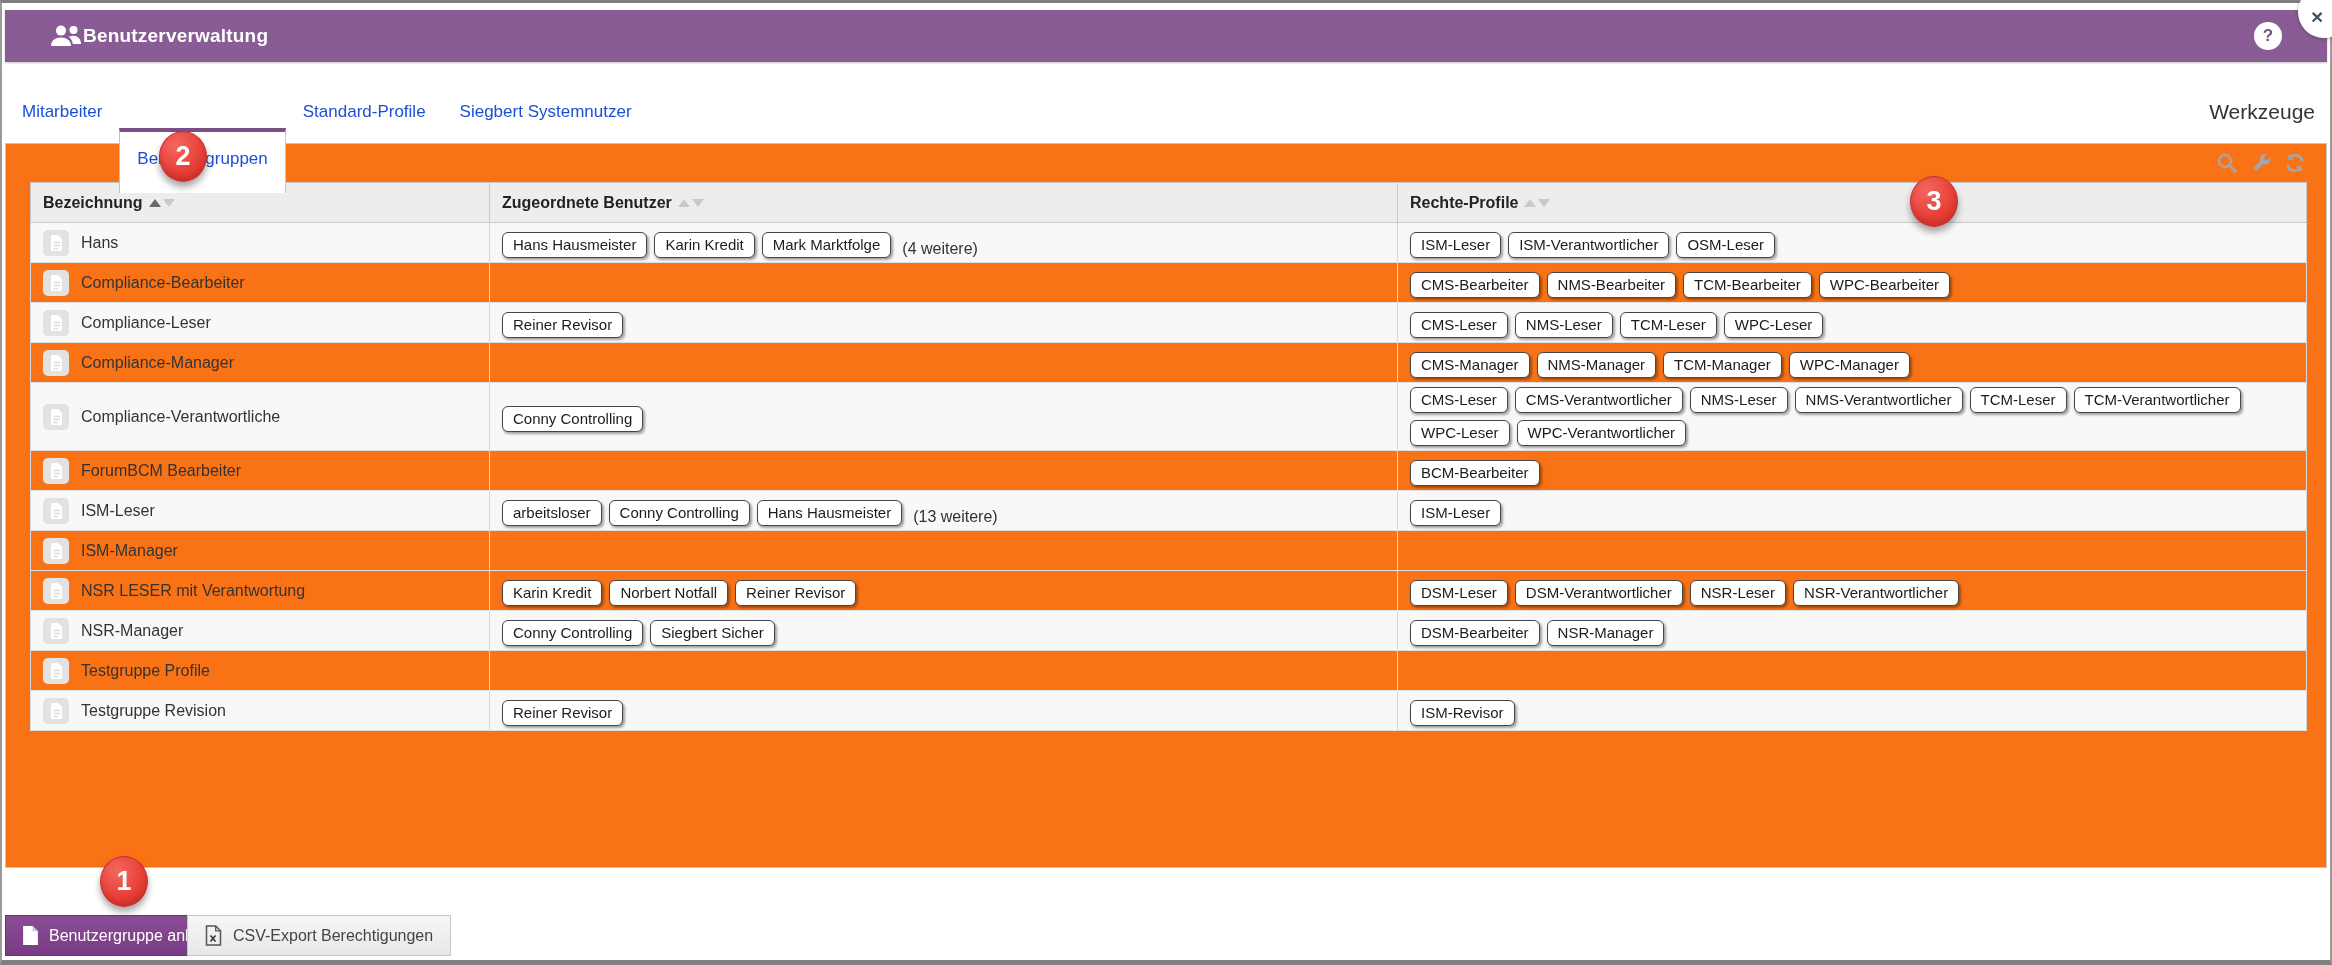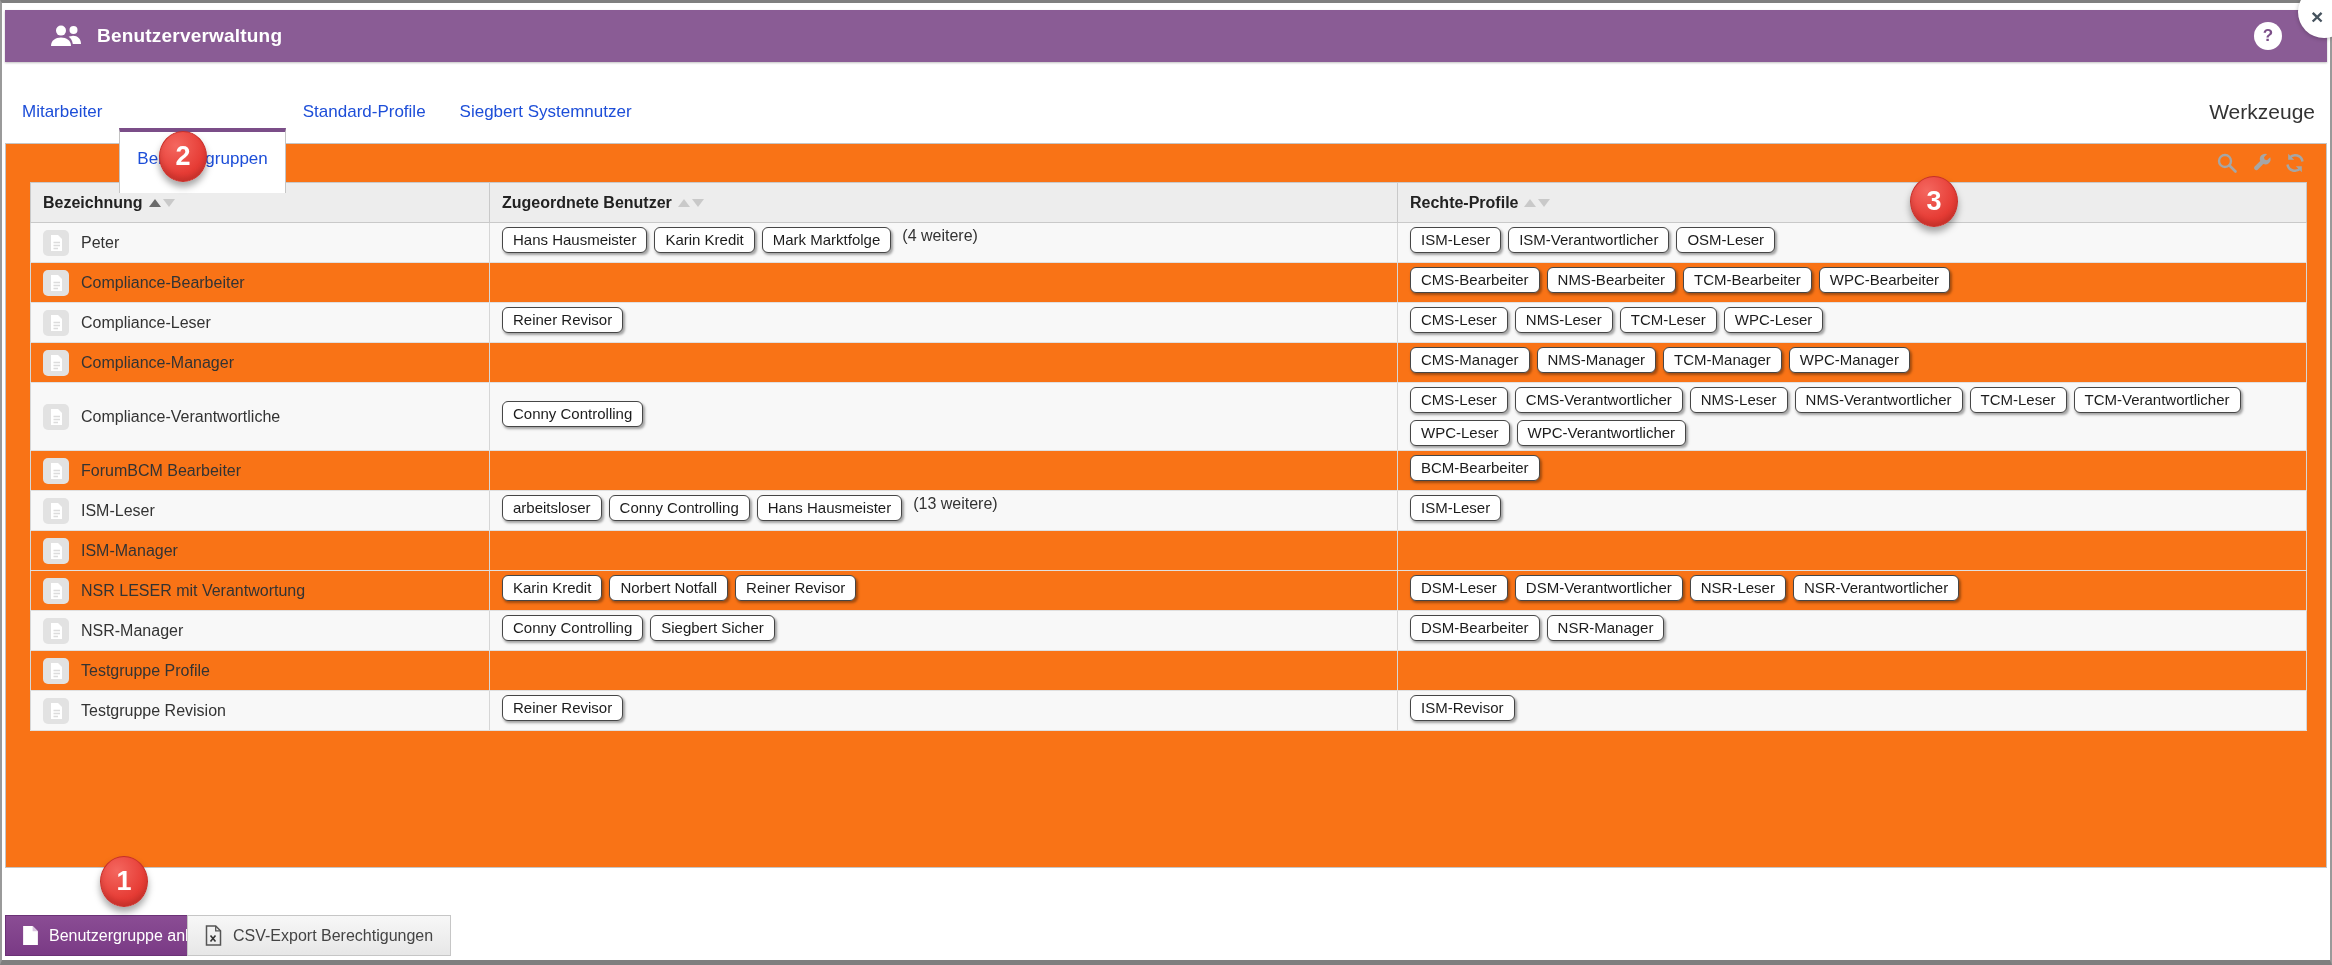--- a/index.html
+++ b/index.html
@@ -7,21 +7,21 @@
     width:2332px;height:965px;position:relative;overflow:hidden;
     background:#ffffff;font-family:"Liberation Sans",sans-serif;color:#333;
   }
   
   .frame{position:absolute;inset:0;border:2px solid #9a9a9a;border-top:3px solid #7f7f7f;
          border-bottom:5px solid #7f7f7f;pointer-events:none;z-index:50;}
   
   .app-header{position:absolute;left:5px;right:5px;top:10px;height:52px;background:#8a5c95;
               display:flex;align-items:center;box-shadow:0 1px 2px rgba(0,0,0,.25);}
   .app-header .hicon{margin-left:44px;display:flex;align-items:center;}
-  .app-title{color:#fff;font-size:19px;font-weight:bold;margin-left:14px;letter-spacing:.2px;}
+  .app-title{color:#fff;font-size:19px;font-weight:bold;letter-spacing:.2px;}
   .help-btn{position:absolute;right:45px;top:12px;width:28px;height:28px;border-radius:50%;
             background:#fff;display:flex;align-items:center;justify-content:center;
             color:#7b4e88;font-weight:bold;font-size:17px;cursor:pointer;}
   .close-btn{position:absolute;top:-14px;right:-18px;width:52px;height:52px;border-radius:50%;
              background:#fff;z-index:55;box-shadow:0 1px 4px rgba(0,0,0,.25);cursor:pointer;}
   .close-btn span{position:absolute;left:13px;top:20px;font-size:21px;font-weight:bold;color:#46535e;line-height:1;}
   
   .tab-bar{position:absolute;left:5px;right:5px;top:83px;height:61px;z-index:5;}
   .tab{display:inline-block;vertical-align:top;padding:0 17px;height:60px;line-height:58px;
        font-size:17px;color:#1d4ed8;cursor:pointer;position:relative;}
@@ -40,21 +40,21 @@
   .grid td{border:1px solid #e0e0e0;border-left:1px solid #d6d6d6;border-right:1px solid #d6d6d6;
            padding:4px 12px;font-size:16px;vertical-align:middle;}
   .grid tr.striped td{background:#f8f8f8;}
   .grid td.namecell{white-space:nowrap;}
   .name-inner{display:flex;align-items:center;gap:12px;}
   .sort{display:inline-flex;margin-left:6px;gap:2px;vertical-align:1px;}
   .sort i{width:0;height:0;border-left:6px solid transparent;border-right:6px solid transparent;display:inline-block;}
   .sort .up{border-bottom:8px solid #c9c9c9;}
   .sort .dn{border-top:8px solid #c9c9c9;}
   .sort .up.on{border-bottom-color:#6b6b6b;}
-  .chips{display:flex;flex-wrap:wrap;align-items:flex-start;row-gap:7px;column-gap:7px;min-height:31px;}
+  .chips{display:flex;flex-wrap:wrap;align-items:flex-end;row-gap:7px;column-gap:7px;min-height:31px;}
   .chip{display:inline-block;background:#fff;border:1px solid #464646;border-radius:6px;
         padding:3px 10px 4px 10px;font-size:15px;color:#1c1c1c;white-space:nowrap;cursor:pointer;
         box-shadow:1.5px 2px 2.5px rgba(0,0,0,.35);}
   .more-label{font-size:16px;color:#333;margin-left:4px;white-space:nowrap;}
   
   .btn{position:absolute;top:915px;height:41px;display:flex;align-items:center;gap:11px;
        padding:0 17px;font-size:16px;cursor:pointer;box-sizing:border-box;}
   .btn-primary{left:5px;background:linear-gradient(180deg,#8a4d94,#7a3a85);border:1px solid #6b3276;color:#fff;}
   .btn-secondary{left:187px;background:linear-gradient(180deg,#f7f7f7,#e7e7e7);border:1px solid #c6c6c6;color:#444;}
   
@@ -134,21 +134,21 @@
       </thead>
     <tbody id="grid-body">
         <tr class="striped">
           <td class="namecell">
             <div class="name-inner">
               <svg width="26" height="26" viewBox="0 0 26 26">
                 <rect width="26" height="26" rx="5" fill="#e2e2e2"></rect>
                 <path fill="#ffffff" d="M8 5h7l4 4v12H8z"></path>
                 <path d="M10.5 12.5h6.5M10.5 15.5h6.5M10.5 18.5h4.5" stroke="#dcdcdc" stroke-width="1.4"></path>
               </svg>
-              <span>Peter</span>
+              <span>Hans</span>
             </div>
           </td>
           <td>
             <div class="chips">
               <span class="chip">Hans Hausmeister</span>
               <span class="chip">Karin Kredit</span>
               <span class="chip">Mark Marktfolge</span>
               <span class="more-label">(4 weitere)</span>
             </div>
           </td>

